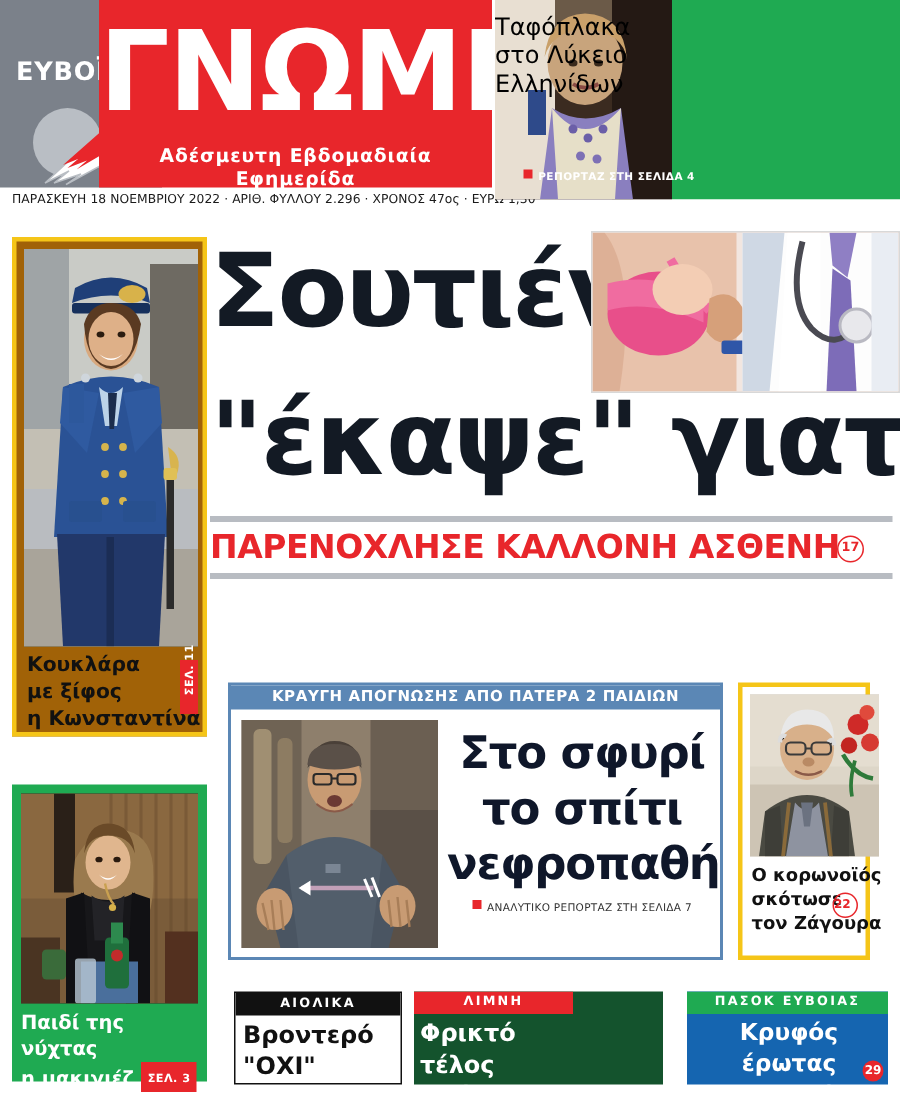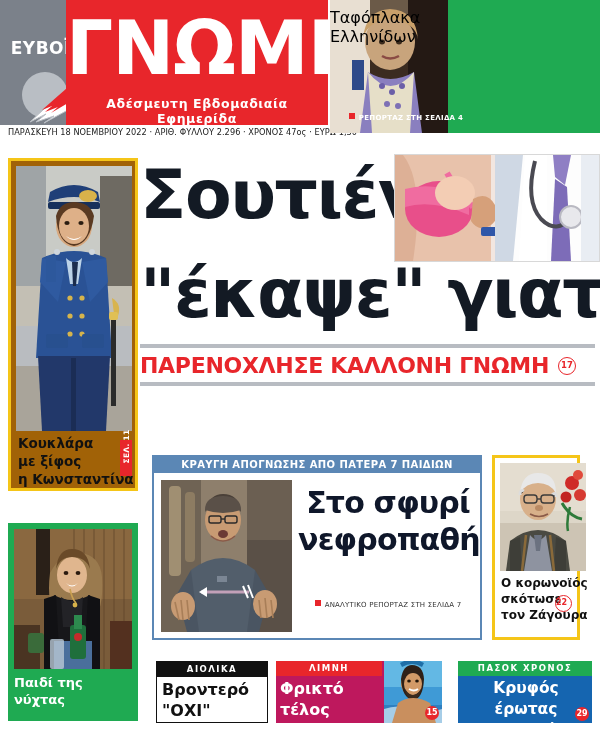--- a/index.html
+++ b/index.html
@@ -107,21 +107,21 @@
   .bb{position:absolute;box-sizing:border-box;overflow:hidden;}
   .bb-hd{width:100%;height:15px;font-size:8.5px;font-weight:bold;line-height:15px;
          text-align:center;letter-spacing:1.5px;}
   .bb-body{font-weight:bold;line-height:21px;}
 
   .box-aiolika{left:156px;top:661px;width:112px;height:62px;border:1.5px solid #111;
                background:#fff;}
   .box-aiolika .bb-hd{background:#111;color:#fff;}
   .box-aiolika .bb-body{color:#111;font-size:16px;padding:2px 4px 0 5px;}
 
-  .box-limni{left:276px;top:661px;width:166px;height:62px;background:#be185d;}
+  .box-limni{left:276px;top:661px;width:166px;height:62px;background:#14532d;}
   .box-limni .hdbar{position:absolute;left:0;top:0;width:106px;height:15px;background:#e8262b;
                     color:#fff;font-size:8.5px;font-weight:bold;line-height:15px;
                     text-align:center;letter-spacing:1.5px;}
   .box-limni .txt{position:absolute;left:4px;top:17px;width:106px;color:#fff;
                   font-weight:bold;font-size:16px;line-height:21px;}
   .box-limni .ph{position:absolute;left:108px;top:0;width:58px;height:62px;overflow:hidden;
                  background:#2f80c4;}
   .box-limni .cbadge{position:absolute;right:3px;bottom:3px;width:14px;height:14px;
                      border-radius:50%;background:#e8262b;color:#fff;font-size:8px;
                      font-weight:bold;line-height:14px;text-align:center;}
@@ -173,20 +173,21 @@
             <circle cx="62" cy="92" r="3" fill="#6b5fa8"></circle>
           <circle cx="72" cy="86" r="3" fill="#6b5fa8"></circle>
             <circle cx="57" cy="104" r="3" fill="#7d70b5"></circle>
           <circle cx="68" cy="106" r="3" fill="#7d70b5"></circle>
           <rect x="22" y="60" width="12" height="30" fill="#2e4a8a"></rect>
         </svg>
       </div>
       <div class="promo-green"></div>
       <div class="promo-lines">
         <div class="ln">Ταφόπλακα</div>
+        <div class="ln">στο Λύκειο</div>
         <div class="ln">Ελληνίδων</div>
       </div>
       <div class="promo-ref">
         <span class="sq"></span><span>ΡΕΠΟΡΤΑΖ ΣΤΗ ΣΕΛΙΔΑ 4</span>
       </div>
     </div>
   </div>
 
   <div class="lead">
     <div class="lead-l1">Σουτιέν</div>
@@ -208,21 +209,21 @@
         <path d="M158 0 L176 0 L170 30 L160 22Z" fill="#8f7fc4"></path>
         <path d="M160 24 L172 32 L176 106 L156 106Z" fill="#7d6cb8"></path>
         <path d="M140 6 q-10 40 6 58 q16 16 30 -2" stroke="#4a4a52" stroke-width="4" fill="none"></path>
         <circle cx="176" cy="62" r="11" fill="#e8e8ec" stroke="#b9b9c2" stroke-width="2"></circle>
         <rect x="186" y="0" width="18" height="106" fill="#e9edf3"></rect>
       </svg>
     </div>
 
     <div class="lead-l2">"έκαψε" γιατρό</div>
     <div class="rule-top"></div>
-    <div class="lead-kick">ΠΑΡΕΝΟΧΛΗΣΕ ΚΑΛΛΟΝΗ ΓΝΩΜΗ</div>
+    <div class="lead-kick">ΠΑΡΕΝΟΧΛΗΣΕ ΚΑΛΛΟΝΗ ΑΣΘΕΝΗ</div>
     <div class="pg-badge" style="left:418px;top:205px;">17</div>
     <div class="rule-bot"></div>
   </div>
 
   <div class="lcol-top">
     <div class="ph">
       <svg width="116" height="265" viewBox="0 0 116 265">
         <rect width="116" height="265" fill="#b9bcc0"></rect>
         <rect x="0" y="0" width="116" height="120" fill="#c9cbc6"></rect>
         <rect x="0" y="0" width="30" height="130" fill="#9fa4a6"></rect>
@@ -303,25 +304,26 @@
 
         <rect x="56" y="96" width="16" height="34" rx="3" fill="#1f6f3c"></rect>
         <rect x="60" y="86" width="8" height="14" fill="#2d8a4e"></rect>
         <circle cx="64" cy="108" r="4" fill="#c32b2b"></circle>
         <rect x="36" y="110" width="14" height="30" rx="2" fill="#b9c8d4" opacity="0.8"></rect>
         <rect x="14" y="104" width="16" height="20" rx="3" fill="#3a6b3a"></rect>
       </svg>
     </div>
     <div class="cap">
       <div>Παιδί της νύχτας</div>
+      <div><span>η μακιγιέζ</span><span class="hbadge">ΣΕΛ. 3</span></div>
     </div>
   </div>
 
   <div class="mid">
-    <div class="mid-kick">ΚΡΑΥΓΗ ΑΠΟΓΝΩΣΗΣ ΑΠΟ ΠΑΤΕΡΑ 7 ΠΑΙΔΙΩΝ</div>
+    <div class="mid-kick">ΚΡΑΥΓΗ ΑΠΟΓΝΩΣΗΣ ΑΠΟ ΠΑΤΕΡΑ 2 ΠΑΙΔΙΩΝ</div>
     <div class="mid-ph">
       <svg width="131" height="152" viewBox="0 0 131 152">
         <rect width="131" height="152" fill="#8e7f6c"></rect>
         <rect x="0" y="0" width="40" height="152" fill="#6f6354"></rect>
         <rect x="8" y="6" width="12" height="90" rx="4" fill="#a08f72"></rect>
         <rect x="24" y="12" width="10" height="70" rx="4" fill="#8d7c62"></rect>
         <rect x="86" y="0" width="45" height="152" fill="#6b5f52"></rect>
         <rect x="86" y="60" width="45" height="92" fill="#5a5047"></rect>
 
         <ellipse cx="62" cy="40" rx="18" ry="21" fill="#c89b73"></ellipse>
@@ -343,20 +345,21 @@
         <path d="M98 120 l2 18 M104 118 l2 20 M110 120 l2 18" stroke="#a87e58" stroke-width="1.6"></path>
 
         <path d="M40 112 L88 112" stroke="#c2a0b8" stroke-width="3"></path>
         <path d="M46 107 l-8 5 l8 5Z" fill="#fff"></path>
         <path d="M82 106 l5 12 M87 105 l5 13" stroke="#fff" stroke-width="2"></path>
         <rect x="56" y="96" width="10" height="6" fill="#7b8694"></rect>
       </svg>
     </div>
     <div class="mid-head">
       <div>Στο σφυρί</div>
+      <div>το σπίτι</div>
       <div>νεφροπαθή</div>
     </div>
     <div class="mid-ref">
       <span class="sq"></span><span>ΑΝΑΛΥΤΙΚΟ ΡΕΠΟΡΤΑΖ ΣΤΗ ΣΕΛΙΔΑ 7</span>
     </div>
   </div>
 
   <div class="rcol">
     <div class="ph">
       <svg width="86" height="108" viewBox="0 0 86 108">
@@ -403,42 +406,24 @@
       <div><span>και κράξιμο</span></div>
     </div>
   </div>
 
   <div class="bb box-limni">
     <div class="hdbar">ΛΙΜΝΗ</div>
     <div class="txt">
       <div>Φρικτό τέλος</div>
       <div>από τρακτέρ</div>
     </div>
-    <div class="ph">
-      <svg width="58" height="62" viewBox="0 0 58 62">
-        <rect width="58" height="62" fill="#3f9ad6"></rect>
-        <rect x="0" y="0" width="58" height="26" fill="#63b8e4"></rect>
-        <rect x="0" y="44" width="58" height="18" fill="#2f7fc0"></rect>
-        <path d="M0 48 q14 -5 28 0 q14 5 30 0 l0 14 l-58 0Z" fill="#d8eef8" opacity="0.7"></path>
-        <ellipse cx="28" cy="22" rx="11" ry="13" fill="#c98f5e"></ellipse>
-        <path d="M17 18 q2 -14 11 -14 q11 0 12 14 q-1 20 -11 21 q-11 -2 -12 -21Z" fill="#2e2018"></path>
-        <ellipse cx="29" cy="23" rx="9" ry="11" fill="#d29a68"></ellipse>
-        <path d="M21 28 q8 12 16 0 q-2 10 -8 11 q-7 -1 -8 -11Z" fill="#3a2a1e"></path>
-        <ellipse cx="25" cy="20" rx="1.8" ry="1.5" fill="#201408"></ellipse>
-        <ellipse cx="33" cy="20" rx="1.8" ry="1.5" fill="#201408"></ellipse>
-        <path d="M25 28 q5 3 9 0" stroke="#fff" stroke-width="2" fill="none"></path>
-        <path d="M18 6 q10 -6 20 0 l2 -4 q-12 -7 -24 0Z" fill="#1f6fa8"></path>
-        <path d="M14 42 q14 -10 32 0 l6 20 l-44 0Z" fill="#c98f5e"></path>
-      </svg>
-      <div class="cbadge">15</div>
-    </div>
   </div>
 
   <div class="bb box-pasok">
-    <div class="bb-hd">ΠΑΣΟΚ ΧΡΟΝΟΣ</div>
+    <div class="bb-hd">ΠΑΣΟΚ ΕΥΒΟΙΑΣ</div>
     <div class="bb-body">
       <div>Κρυφός έρωτας</div>
       <div>μεταξύ αιρετών</div>
     </div>
     <div class="cbadge">29</div>
   </div>
 
 </div>
 
 </body></html>

